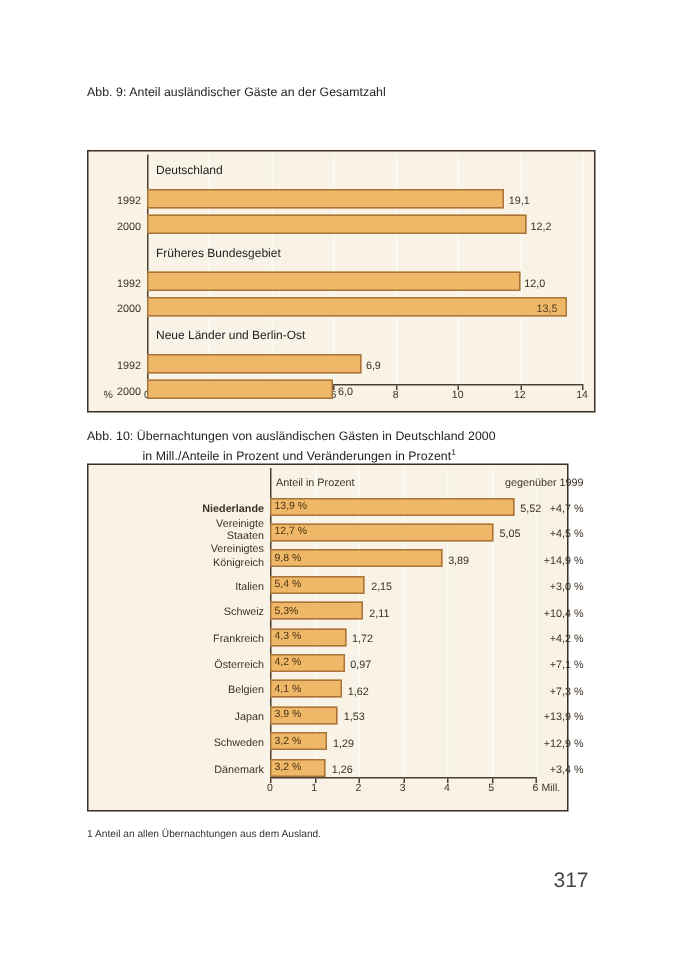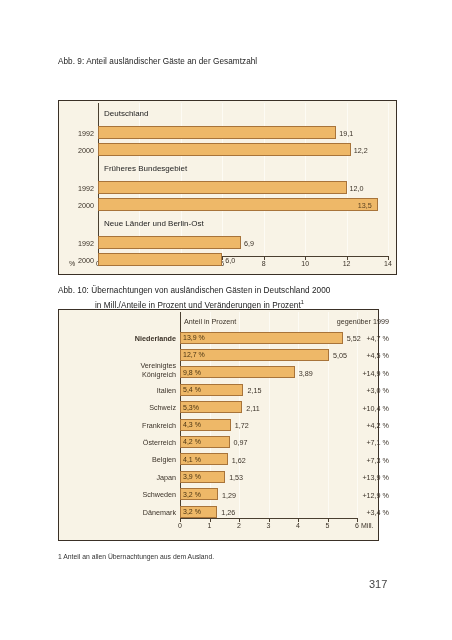--- a/index.html
+++ b/index.html
@@ -151,21 +151,21 @@
 
   
   .footnote {
     position: absolute;
     font-size: 6.8px;
     color: #333;
     white-space: nowrap;
   }
   .pagenum {
     position: absolute;
-    font-size: 11px;
+    font-size: 14px;
     color: #444;
   }
 </style>
 </head>
 <body>
 
 <div class="page">
 
   <div class="fig-title" style="left:58px; top:56px;">
     <span class="lbl">Abb. 9:</span>
@@ -252,20 +252,24 @@
       <div class="tick" style="left:298px; top:209px;"></div>
       <div class="tick-lbl" style="left:298px; top:212px;">6</div>
       <div class="axis-unit" style="left:302px; top:212px;">Mill.</div>
       <div class="col-hd" style="left:125px; top:7px;">Anteil in Prozent</div>
       <div class="col-hd" style="left:242px; top:7px; width:88px; text-align:right;">gegenüber 1999</div>
       <div class="row-lbl" style="left:3px; top:23.5px; width:114px;font-weight:bold;">Niederlande</div>
       <div class="bar" style="left:121px; top:21.5px; width:162.83999999999997px; height:12px;"></div>
       <div class="pct-in" style="left:124px; top:24px;">13,9 %</div>
       <div class="bar-val" style="left:287.84px; top:24px;">5,52</div>
       <div class="chg" style="left:242px; top:24px; width:88px;">+4,7 %</div>
+      <div class="row-lbl two" style="left:3px; top:34.9px; width:114px;">
+        <div>Vereinigte</div>
+        <div>Staaten</div>
+      </div>
       <div class="bar" style="left:121px; top:38.9px; width:148.975px; height:12px;"></div>
       <div class="pct-in" style="left:124px; top:41.4px;">12,7 %</div>
       <div class="bar-val" style="left:273.975px; top:41.4px;">5,05</div>
       <div class="chg" style="left:242px; top:41.4px; width:88px;">+4,5 %</div>
       <div class="row-lbl two" style="left:3px; top:52.3px; width:114px;">
         <div>Vereinigtes</div>
         <div>Königreich</div>
       </div>
       <div class="bar" style="left:121px; top:56.3px; width:114.755px; height:12px;"></div>
       <div class="pct-in" style="left:124px; top:58.8px;">9,8 %</div>

